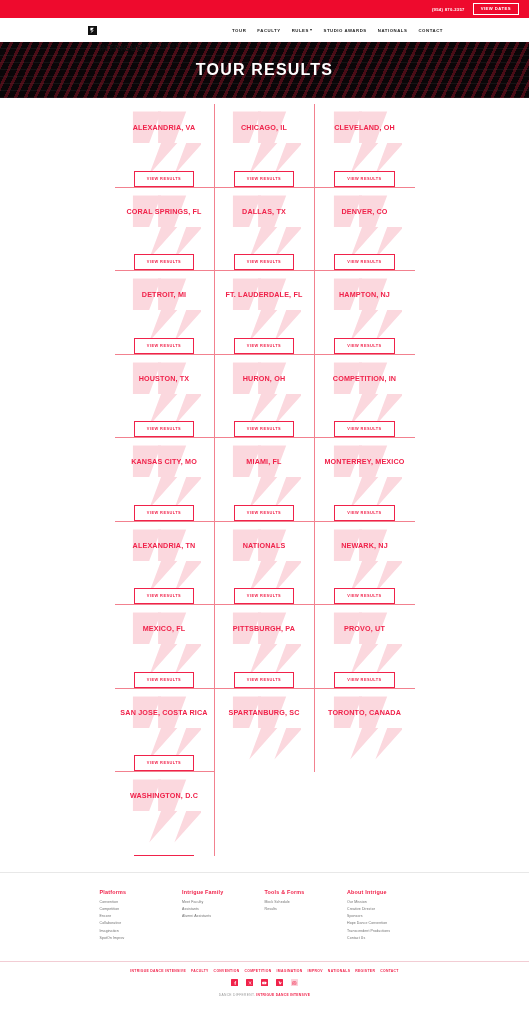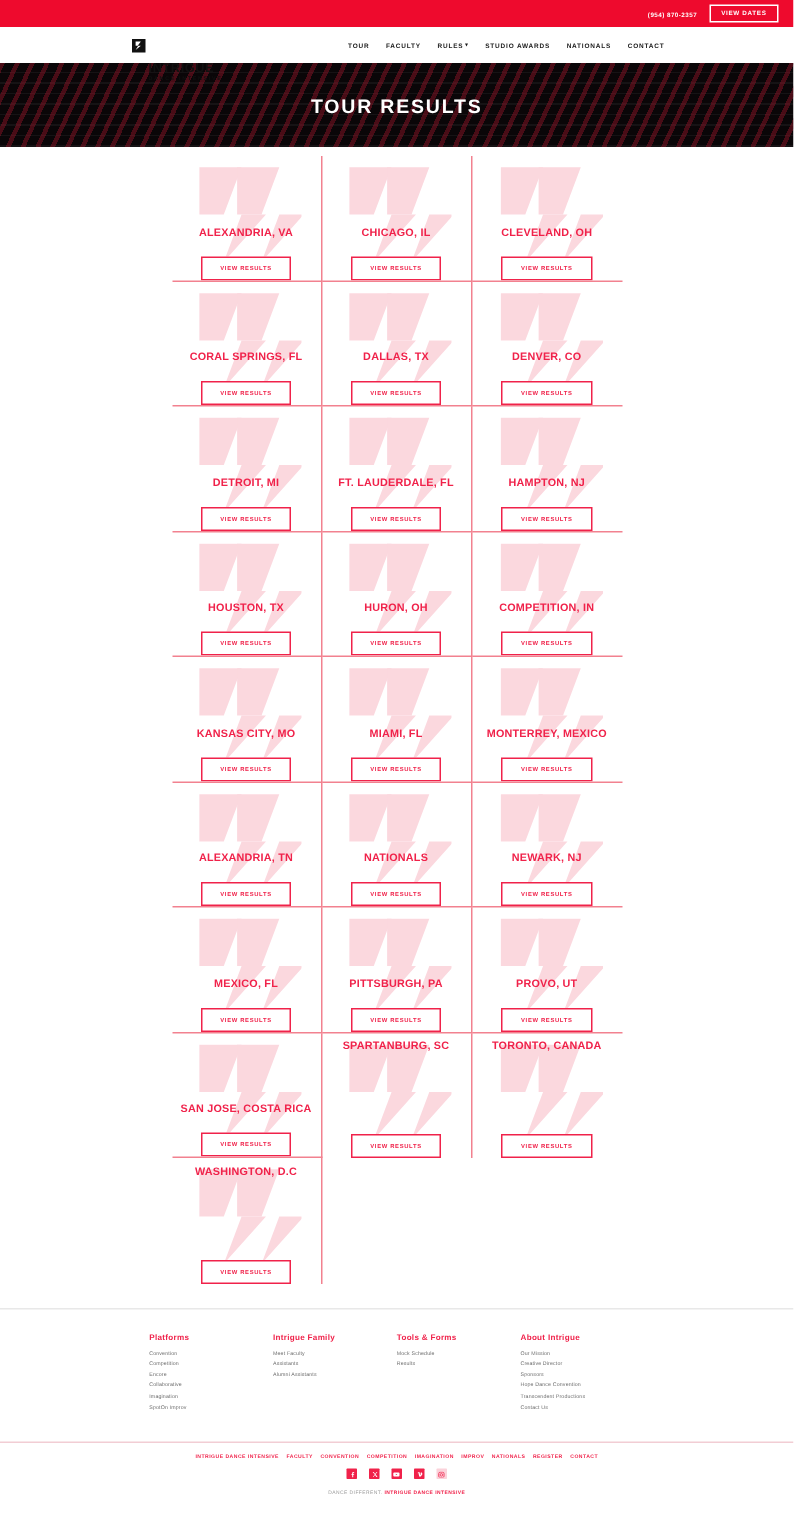--- a/index.html
+++ b/index.html
@@ -58,21 +58,21 @@
   }
   .logo-mark {
     width: 9px;
     height: 9px;
     background: #111111;
     display: flex;
     align-items: center;
     justify-content: center;
   }
   .logo-mark svg { display: block; }
-  .logo-text { display: flex; flex-direction: column; line-height: 1; margin-top: 36px; }
+  .logo-text { display: flex; flex-direction: row; line-height: 1; margin-top: 36px; }
   .logo-main {
     font-size: 8.5px;
     font-weight: 700;
     color: #111111;
     letter-spacing: 0.4px;
     font-family: "Liberation Sans", sans-serif;
   }
   .logo-sub {
     font-size: 3.6px;
     font-weight: 700;
@@ -123,21 +123,21 @@
         rgba(0,0,0,0) 1px,
         rgba(0,0,0,0) 7px
       ),
       #0a0608;
     display: flex;
     align-items: center;
     justify-content: center;
   }
   .hero-title {
     color: #ffffff;
-    font-size: 13px;
+    font-size: 16px;
     font-weight: 700;
     letter-spacing: 1.2px;
   }
 
   
   .grid-wrap {
     padding: 6px 0 0 0;
     background: #ffffff;
   }
   .grid {
@@ -145,21 +145,21 @@
     margin: 0 auto;
     display: grid;
     grid-template-columns: repeat(3, 1fr);
   }
   .card {
     position: relative;
     height: 83.5px;
     display: flex;
     flex-direction: column;
     align-items: center;
-    justify-content: flex-end;
+    justify-content: space-between;
     padding-top: 19px;
     overflow: hidden;
     border-right: 0.8px solid #f2818f;
     border-bottom: 0.8px solid #f2818f;
   }
   .card:nth-child(3n) { border-right: none; }
   .grid .card:nth-last-child(-n+3) { border-bottom: none; gap: 43px; }
 
   .chev {
     position: absolute;

